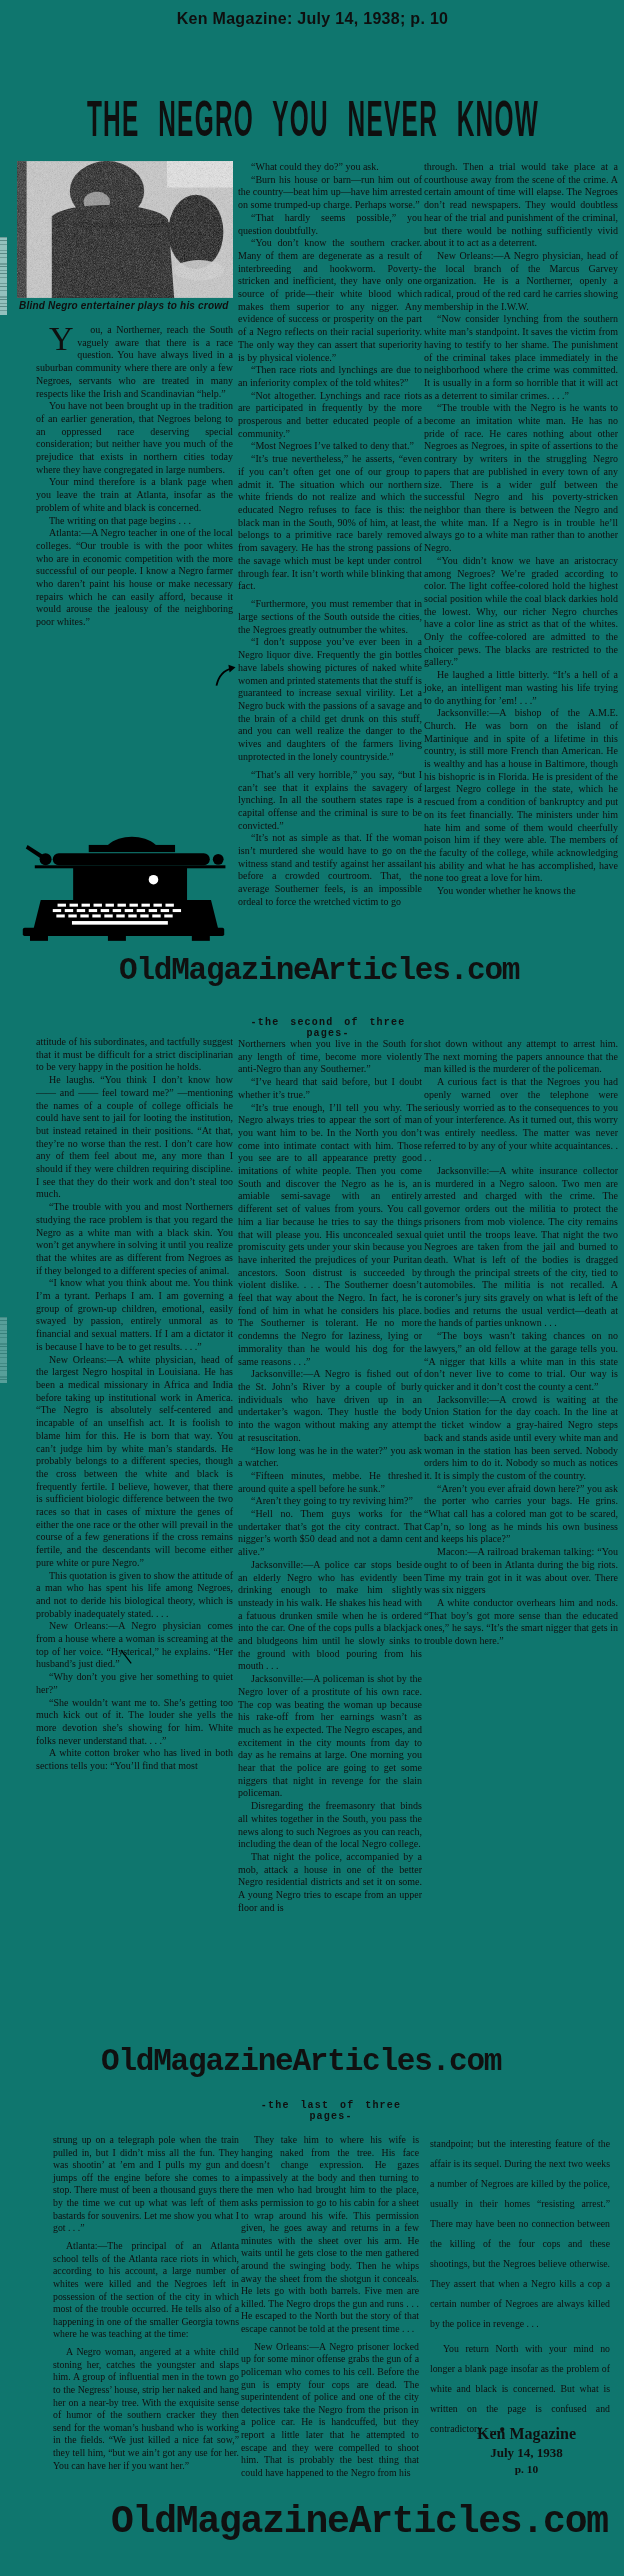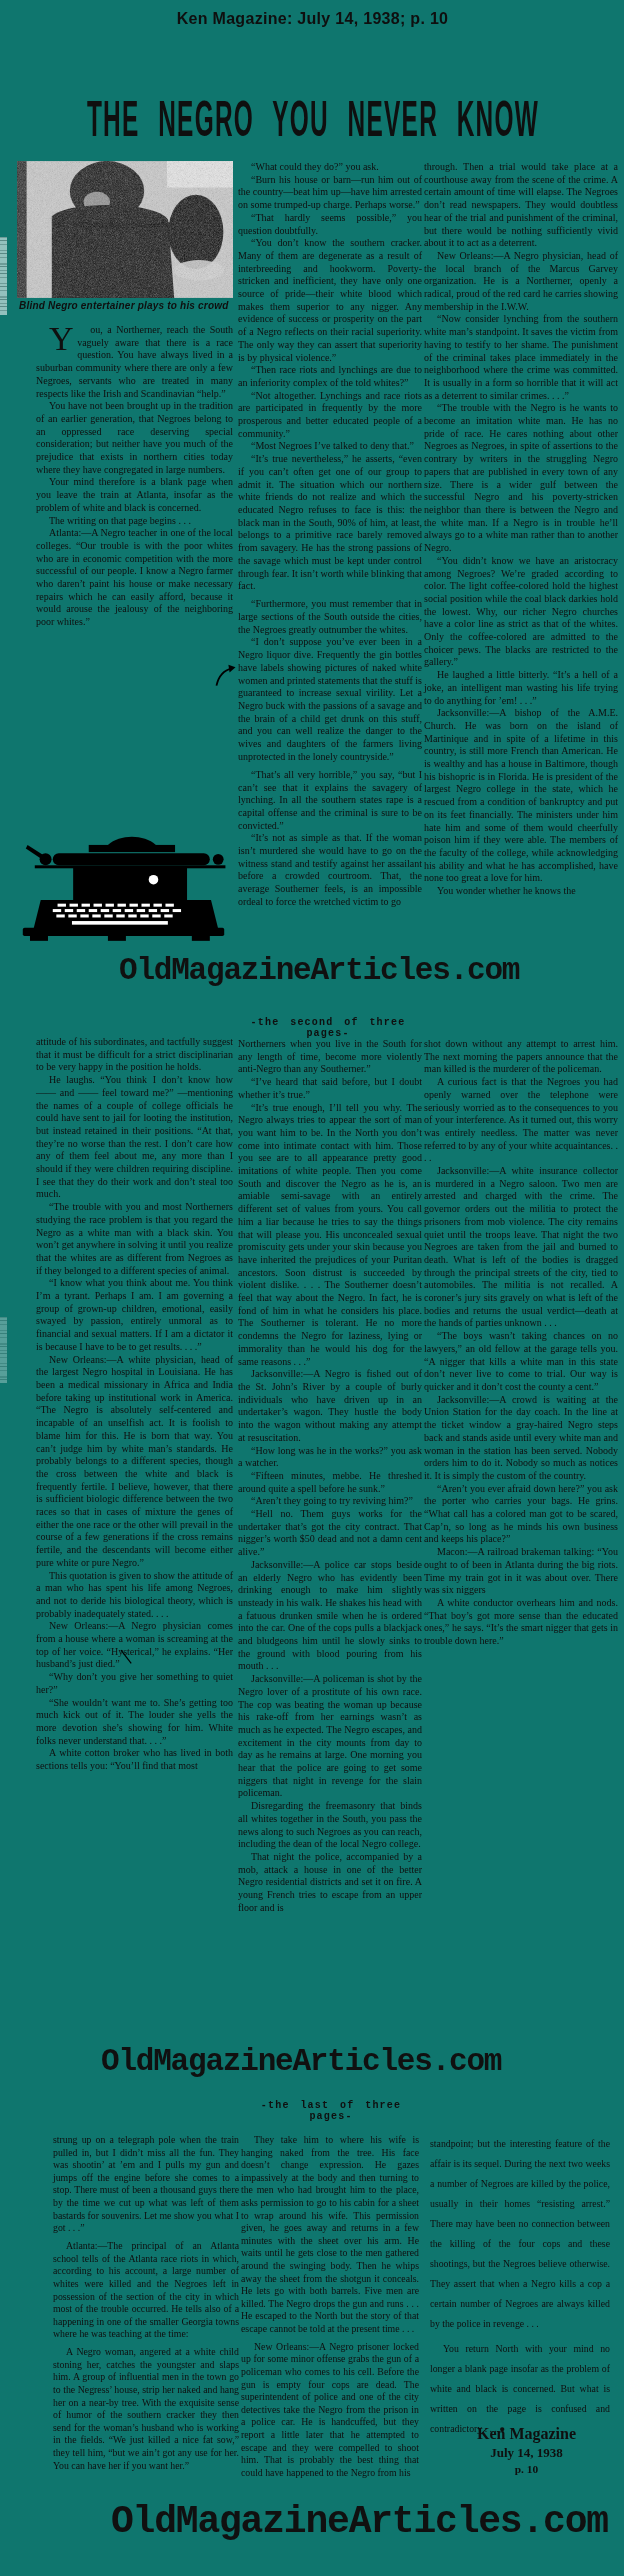--- a/index.html
+++ b/index.html
@@ -184,28 +184,28 @@
       <p>New Orleans:—A Negro physician comes from a house where a woman is screaming at the top of her voice. “Hysterical,” he explains. “Her husband’s just died.”</p>
       <p>“Why don’t you give her something to quiet her?”</p>
       <p>“She wouldn’t want me to. She’s getting too much kick out of it. The louder she yells the more devotion she’s showing for him. White folks never understand that. . . .”</p>
       <p>A white cotton broker who has lived in both sections tells you: “You’ll find that most</p>
     </div>
   <div class="col" style="left:238px;top:1038px;width:184px;">
       <p class="noindent">Northerners when you live in the South for any length of time, become more violently anti-Negro than any Southerner.”</p>
       <p>“I’ve heard that said before, but I doubt whether it’s true.”</p>
       <p>“It’s true enough, I’ll tell you why. The Negro always tries to appear the sort of man you want him to be. In the North you don’t come into intimate contact with him. Those you see are to all appearance pretty good imitations of white people. Then you come South and discover the Negro as he is, an amiable semi-savage with an entirely different set of values from yours. You call him a liar because he tries to say the things that will please you. His unconcealed sexual promiscuity gets under your skin because you have inherited the prejudices of your Puritan ancestors. Soon distrust is succeeded by violent dislike. . . . The Southerner doesn’t feel that way about the Negro. In fact, he is fond of him in what he considers his place. The Southerner is tolerant. He no more condemns the Negro for laziness, lying or immorality than he would his dog for the same reasons . . .”</p>
       <p>Jacksonville:—A Negro is fished out of the St. John’s River by a couple of burly individuals who have driven up in an undertaker’s wagon. They hustle the body into the wagon without making any attempt at resuscitation.</p>
-      <p>“How long was he in the works?” you ask a watcher.</p>
+      <p>“How long was he in the water?” you ask a watcher.</p>
       <p>“Fifteen minutes, mebbe. He threshed around quite a spell before he sunk.”</p>
       <p>“Aren’t they going to try reviving him?”</p>
       <p>“Hell no. Them guys works for the undertaker that’s got the city contract. That nigger’s worth $50 dead and not a damn cent alive.”</p>
       <p>Jacksonville:—A police car stops beside an elderly Negro who has evidently been drinking enough to make him slightly unsteady in his walk. He shakes his head with a fatuous drunken smile when he is ordered into the car. One of the cops pulls a blackjack and bludgeons him until he slowly sinks to the ground with blood pouring from his mouth . . .</p>
       <p>Jacksonville:—A policeman is shot by the Negro lover of a prostitute of his own race. The cop was beating the woman up because his rake-off from her earnings wasn’t as much as he expected. The Negro escapes, and excitement in the city mounts from day to day as he remains at large. One morning you hear that the police are going to get some niggers that night in revenge for the slain policeman.</p>
       <p>Disregarding the freemasonry that binds all whites together in the South, you pass the news along to such Negroes as you can reach, including the dean of the local Negro college.</p>
-      <p>That night the police, accompanied by a mob, attack a house in one of the better Negro residential districts and set it on fire. A young French tries to escape from an upper floor and is</p>
+      <p>That night the police, accompanied by a mob, attack a house in one of the better Negro residential districts and set it on some. A young Negro tries to escape from an upper floor and is</p>
     </div>
   <div class="col" style="left:424px;top:1038px;width:194px;">
       <p class="noindent">shot down without any attempt to arrest him. The next morning the papers announce that the man killed is the murderer of the policeman.</p>
       <p>A curious fact is that the Negroes you had openly warned over the telephone were seriously worried as to the consequences to you of your interference. As it turned out, this worry was entirely needless. The matter was never referred to by any of your white acquaintances. . . .</p>
       <p>Jacksonville:—A white insurance collector is murdered in a Negro saloon. Two men are arrested and charged with the crime. The governor orders out the militia to protect the prisoners from mob violence. The city remains quiet until the troops leave. That night the two Negroes are taken from the jail and burned to death. What is left of the bodies is dragged through the principal streets of the city, tied to automobiles. The militia is not recalled. A coroner’s jury sits gravely on what is left of the bodies and returns the usual verdict—death at the hands of parties unknown . . .</p>
       <p>“The boys wasn’t taking chances on no lawyers,” an old fellow at the garage tells you. “A nigger that kills a white man in this state don’t never live to come to trial. Our way is quicker and it don’t cost the county a cent.”</p>
       <p>Jacksonville:—A crowd is waiting at the Union Station for the day coach. In the line at the ticket window a gray-haired Negro steps back and stands aside until every white man and woman in the station has been served. Nobody orders him to do it. Nobody so much as notices it. It is simply the custom of the country.</p>
       <p>“Aren’t you ever afraid down here?” you ask the porter who carries your bags. He grins. “What call has a colored man got to be scared, Cap’n, so long as he minds his own business and keeps his place?”</p>
       <p>Macon:—A railroad brakeman talking: “You ought to of been in Atlanta during the big riots. Time my train got in it was about over. There was six niggers</p>
       <p>A white conductor overhears him and nods. “That boy’s got more sense than the educated ones,” he says. “It’s the smart nigger that gets in trouble down here.”</p>

